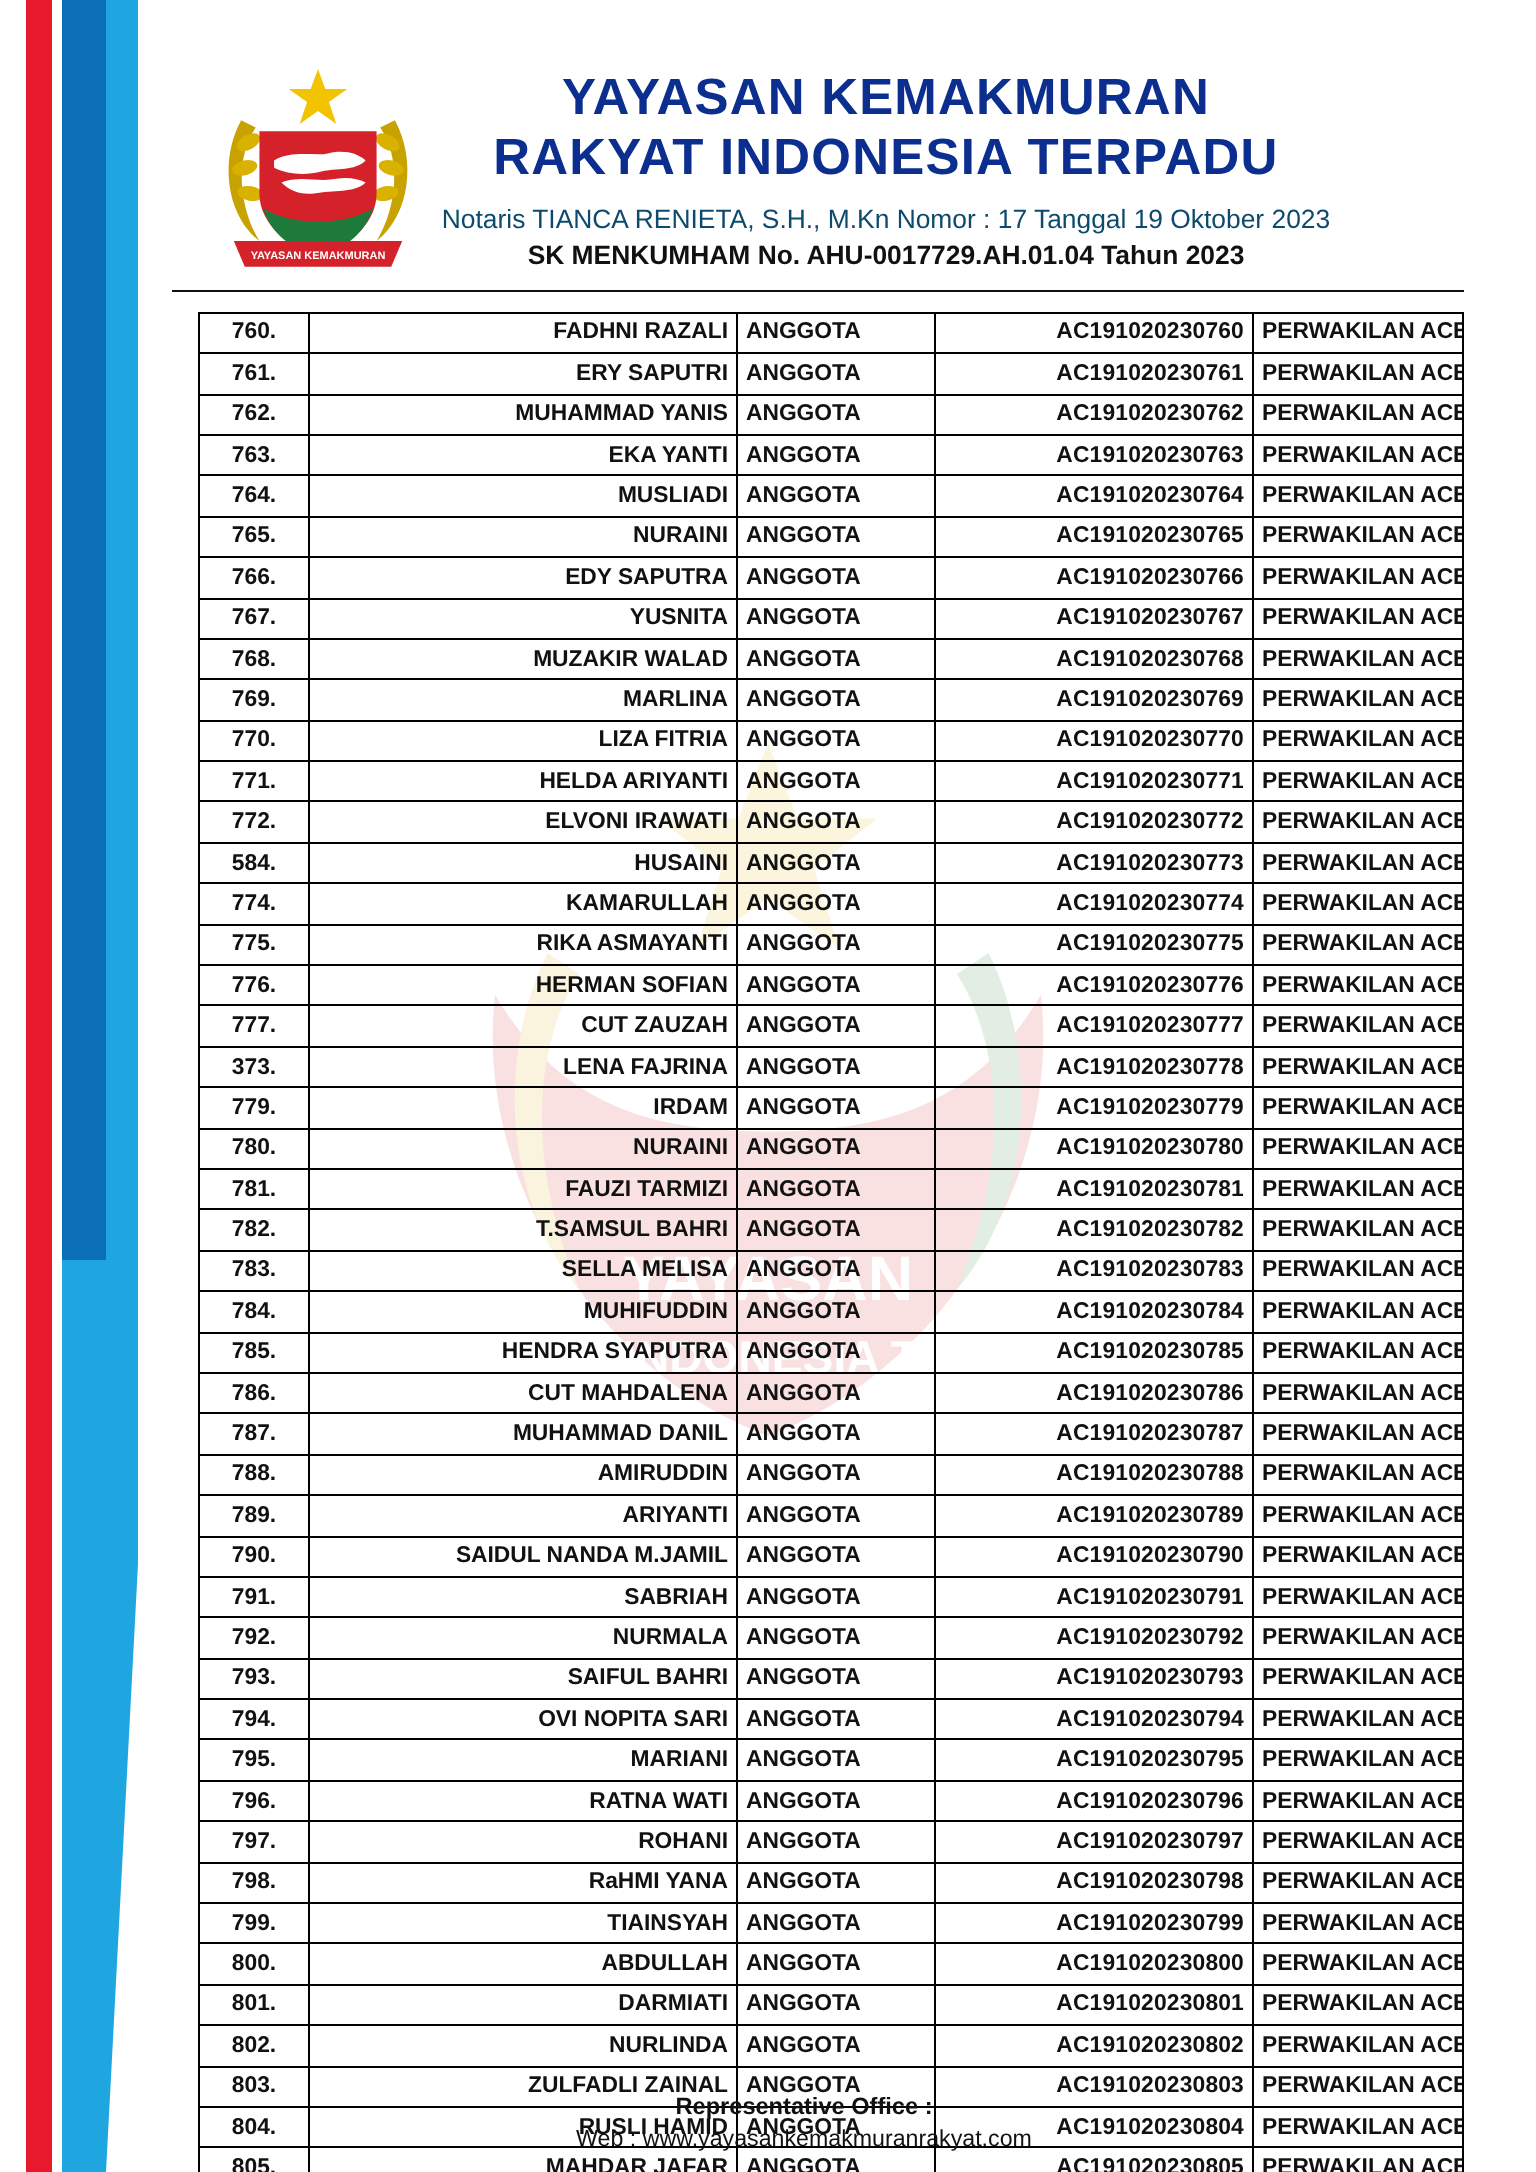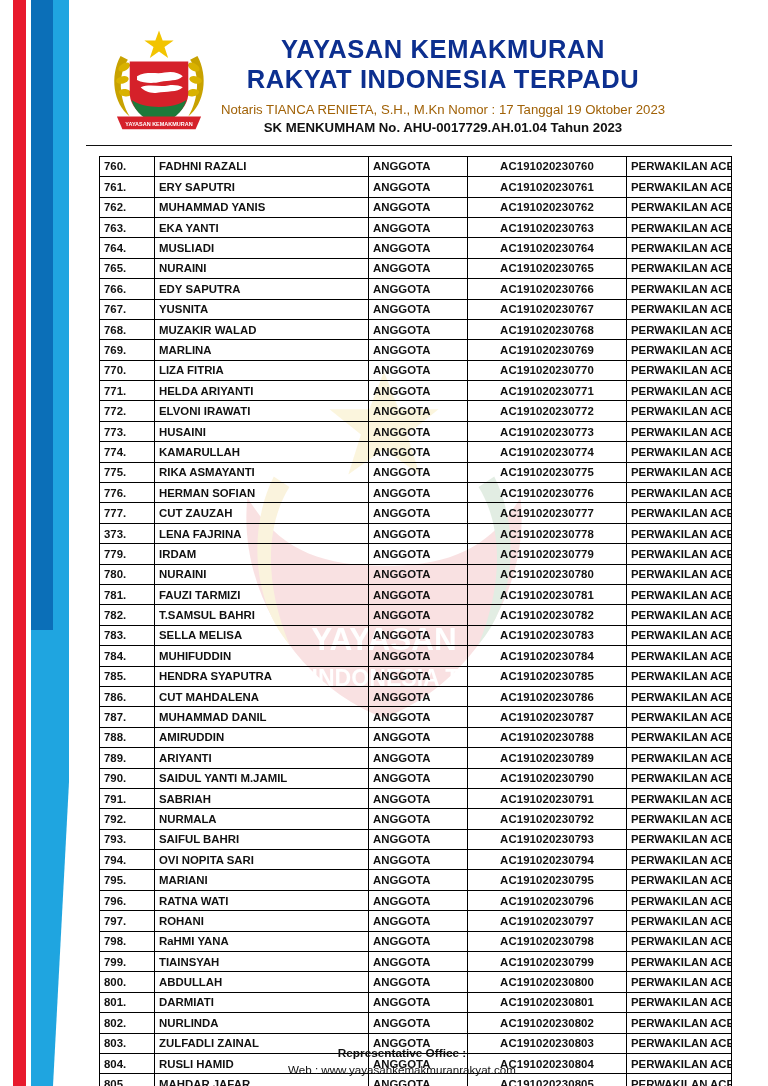--- a/index.html
+++ b/index.html
@@ -71,21 +71,21 @@
     z-index: 1;
     pointer-events: none;
   }
 
   
   .header {
     position: relative;
     z-index: 3;
     padding-top: 22px;
     display: flex;
-    align-items: center;
+    align-items: flex-end;
     justify-content: center;
   }
   .logo {
     width: 112px;
     height: 108px;
     margin-right: 6px;
     flex: 0 0 auto;
   }
   .header-text {
     text-align: center;
@@ -95,21 +95,21 @@
     font-size: 25.5px;
     font-weight: bold;
     letter-spacing: 0.6px;
     color: #0c2f8f;
     line-height: 1.18;
     font-family: "Liberation Sans", sans-serif;
   }
   .notaris {
     margin-top: 7px;
     font-size: 13.2px;
-    color: #a16207;
+    color: #0c4a6e;
     line-height: 1.35;
   }
   .sk {
     font-size: 13.2px;
     color: #111;
     line-height: 1.35;
     font-weight: bold;
   }
   .hr-head {
     position: relative;
@@ -135,36 +135,36 @@
     height: 19.4px;
     padding: 0 4px;
     font-size: 11.4px;
     font-weight: bold;
     color: #111;
     overflow: hidden;
     white-space: nowrap;
   }
   td.c-no {
     width: 46px;
-    text-align: left;
+    text-align: center;
     font-weight: bold;
   }
   td.c-name {
     width: 205px;
-    text-align: left;
+    text-align: right;
     padding-left: 12px;
     margin-left: 44px;
   }
   td.c-role {
     width: 90px;
     text-align: left;
   }
   td.c-code {
     width: 150px;
-    text-align: center;
+    text-align: right;
     color: #1f3fd0;
     font-weight: bold;
     letter-spacing: 0.1px;
   }
   td.c-region {
     text-align: center;
   }
 
   
   .footer {
@@ -325,21 +325,21 @@
           <td class="c-region">PERWAKILAN ACEH</td>
         </tr>
         <tr>
           <td class="c-no">772.</td>
           <td class="c-name">ELVONI IRAWATI</td>
           <td class="c-role">ANGGOTA</td>
           <td class="c-code">AC191020230772</td>
           <td class="c-region">PERWAKILAN ACEH</td>
         </tr>
         <tr>
-          <td class="c-no">773.</td>
+          <td class="c-no">584.</td>
           <td class="c-name">HUSAINI</td>
           <td class="c-role">ANGGOTA</td>
           <td class="c-code">AC191020230773</td>
           <td class="c-region">PERWAKILAN ACEH</td>
         </tr>
         <tr>
           <td class="c-no">774.</td>
           <td class="c-name">KAMARULLAH</td>
           <td class="c-role">ANGGOTA</td>
           <td class="c-code">AC191020230774</td>
@@ -445,21 +445,21 @@
         </tr>
         <tr>
           <td class="c-no">789.</td>
           <td class="c-name">ARIYANTI</td>
           <td class="c-role">ANGGOTA</td>
           <td class="c-code">AC191020230789</td>
           <td class="c-region">PERWAKILAN ACEH</td>
         </tr>
         <tr>
           <td class="c-no">790.</td>
-          <td class="c-name">SAIDUL YANTI M.JAMIL</td>
+          <td class="c-name">SAIDUL NANDA M.JAMIL</td>
           <td class="c-role">ANGGOTA</td>
           <td class="c-code">AC191020230790</td>
           <td class="c-region">PERWAKILAN ACEH</td>
         </tr>
         <tr>
           <td class="c-no">791.</td>
           <td class="c-name">SABRIAH</td>
           <td class="c-role">ANGGOTA</td>
           <td class="c-code">AC191020230791</td>
           <td class="c-region">PERWAKILAN ACEH</td>

